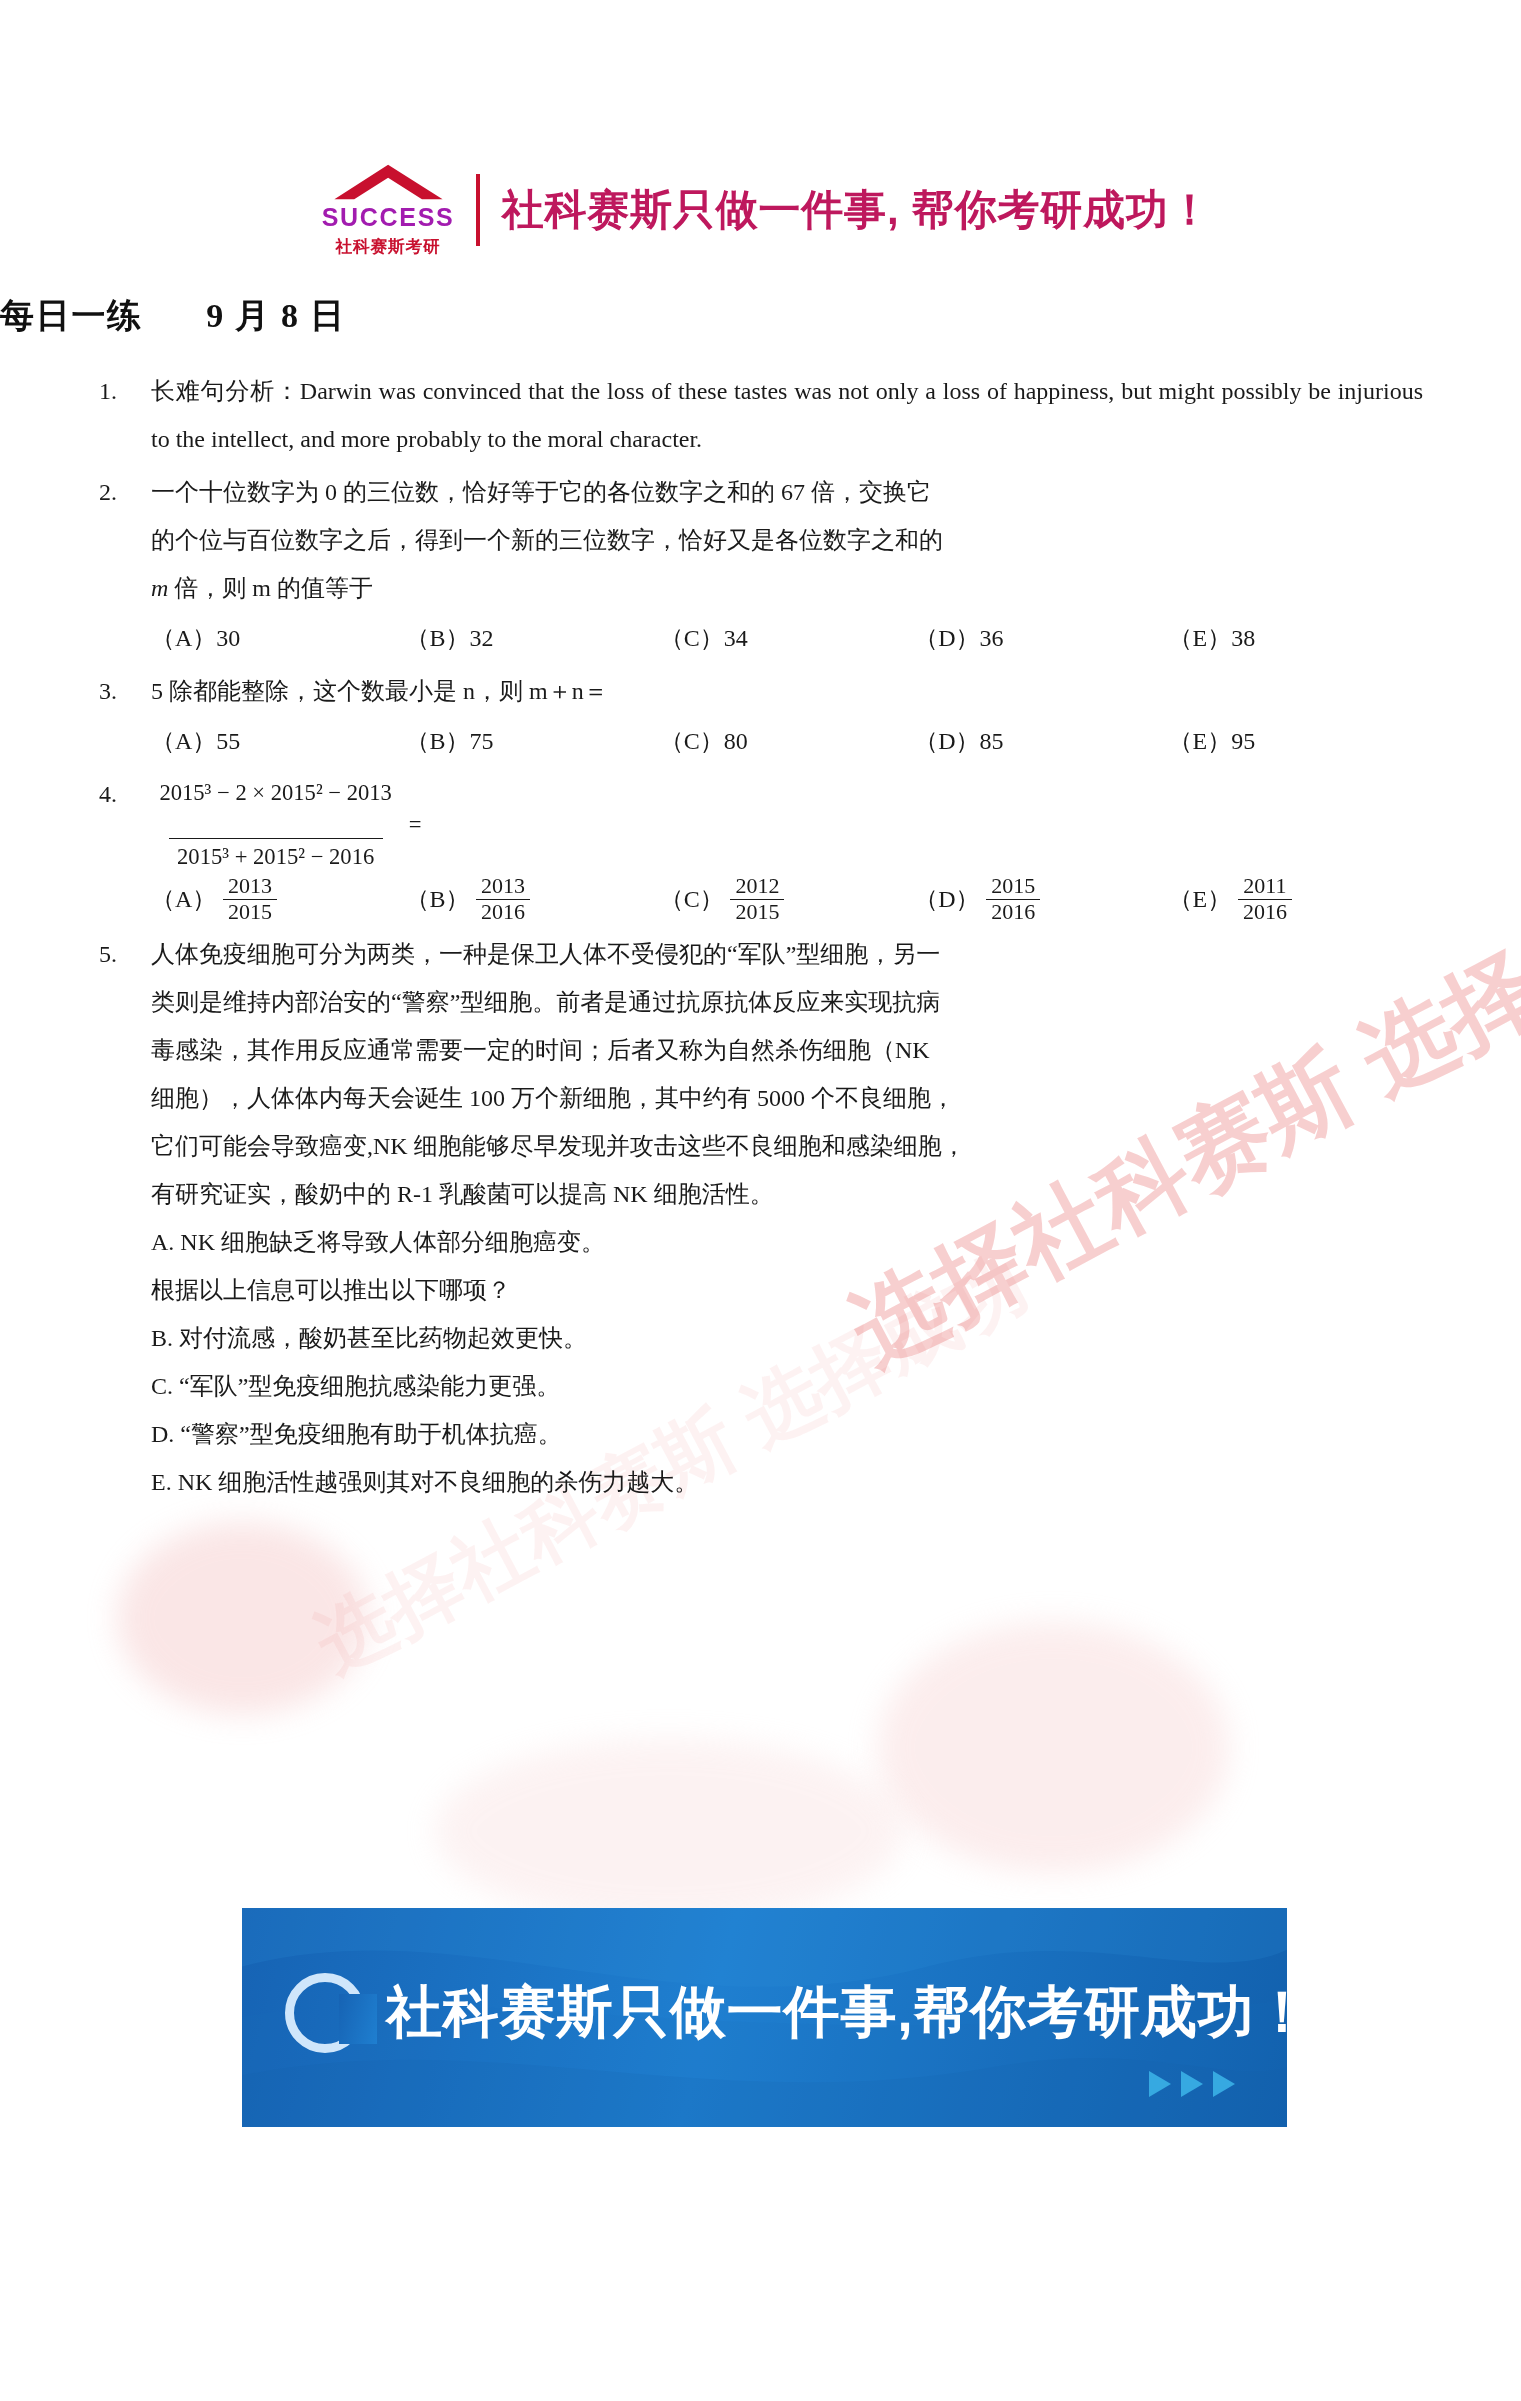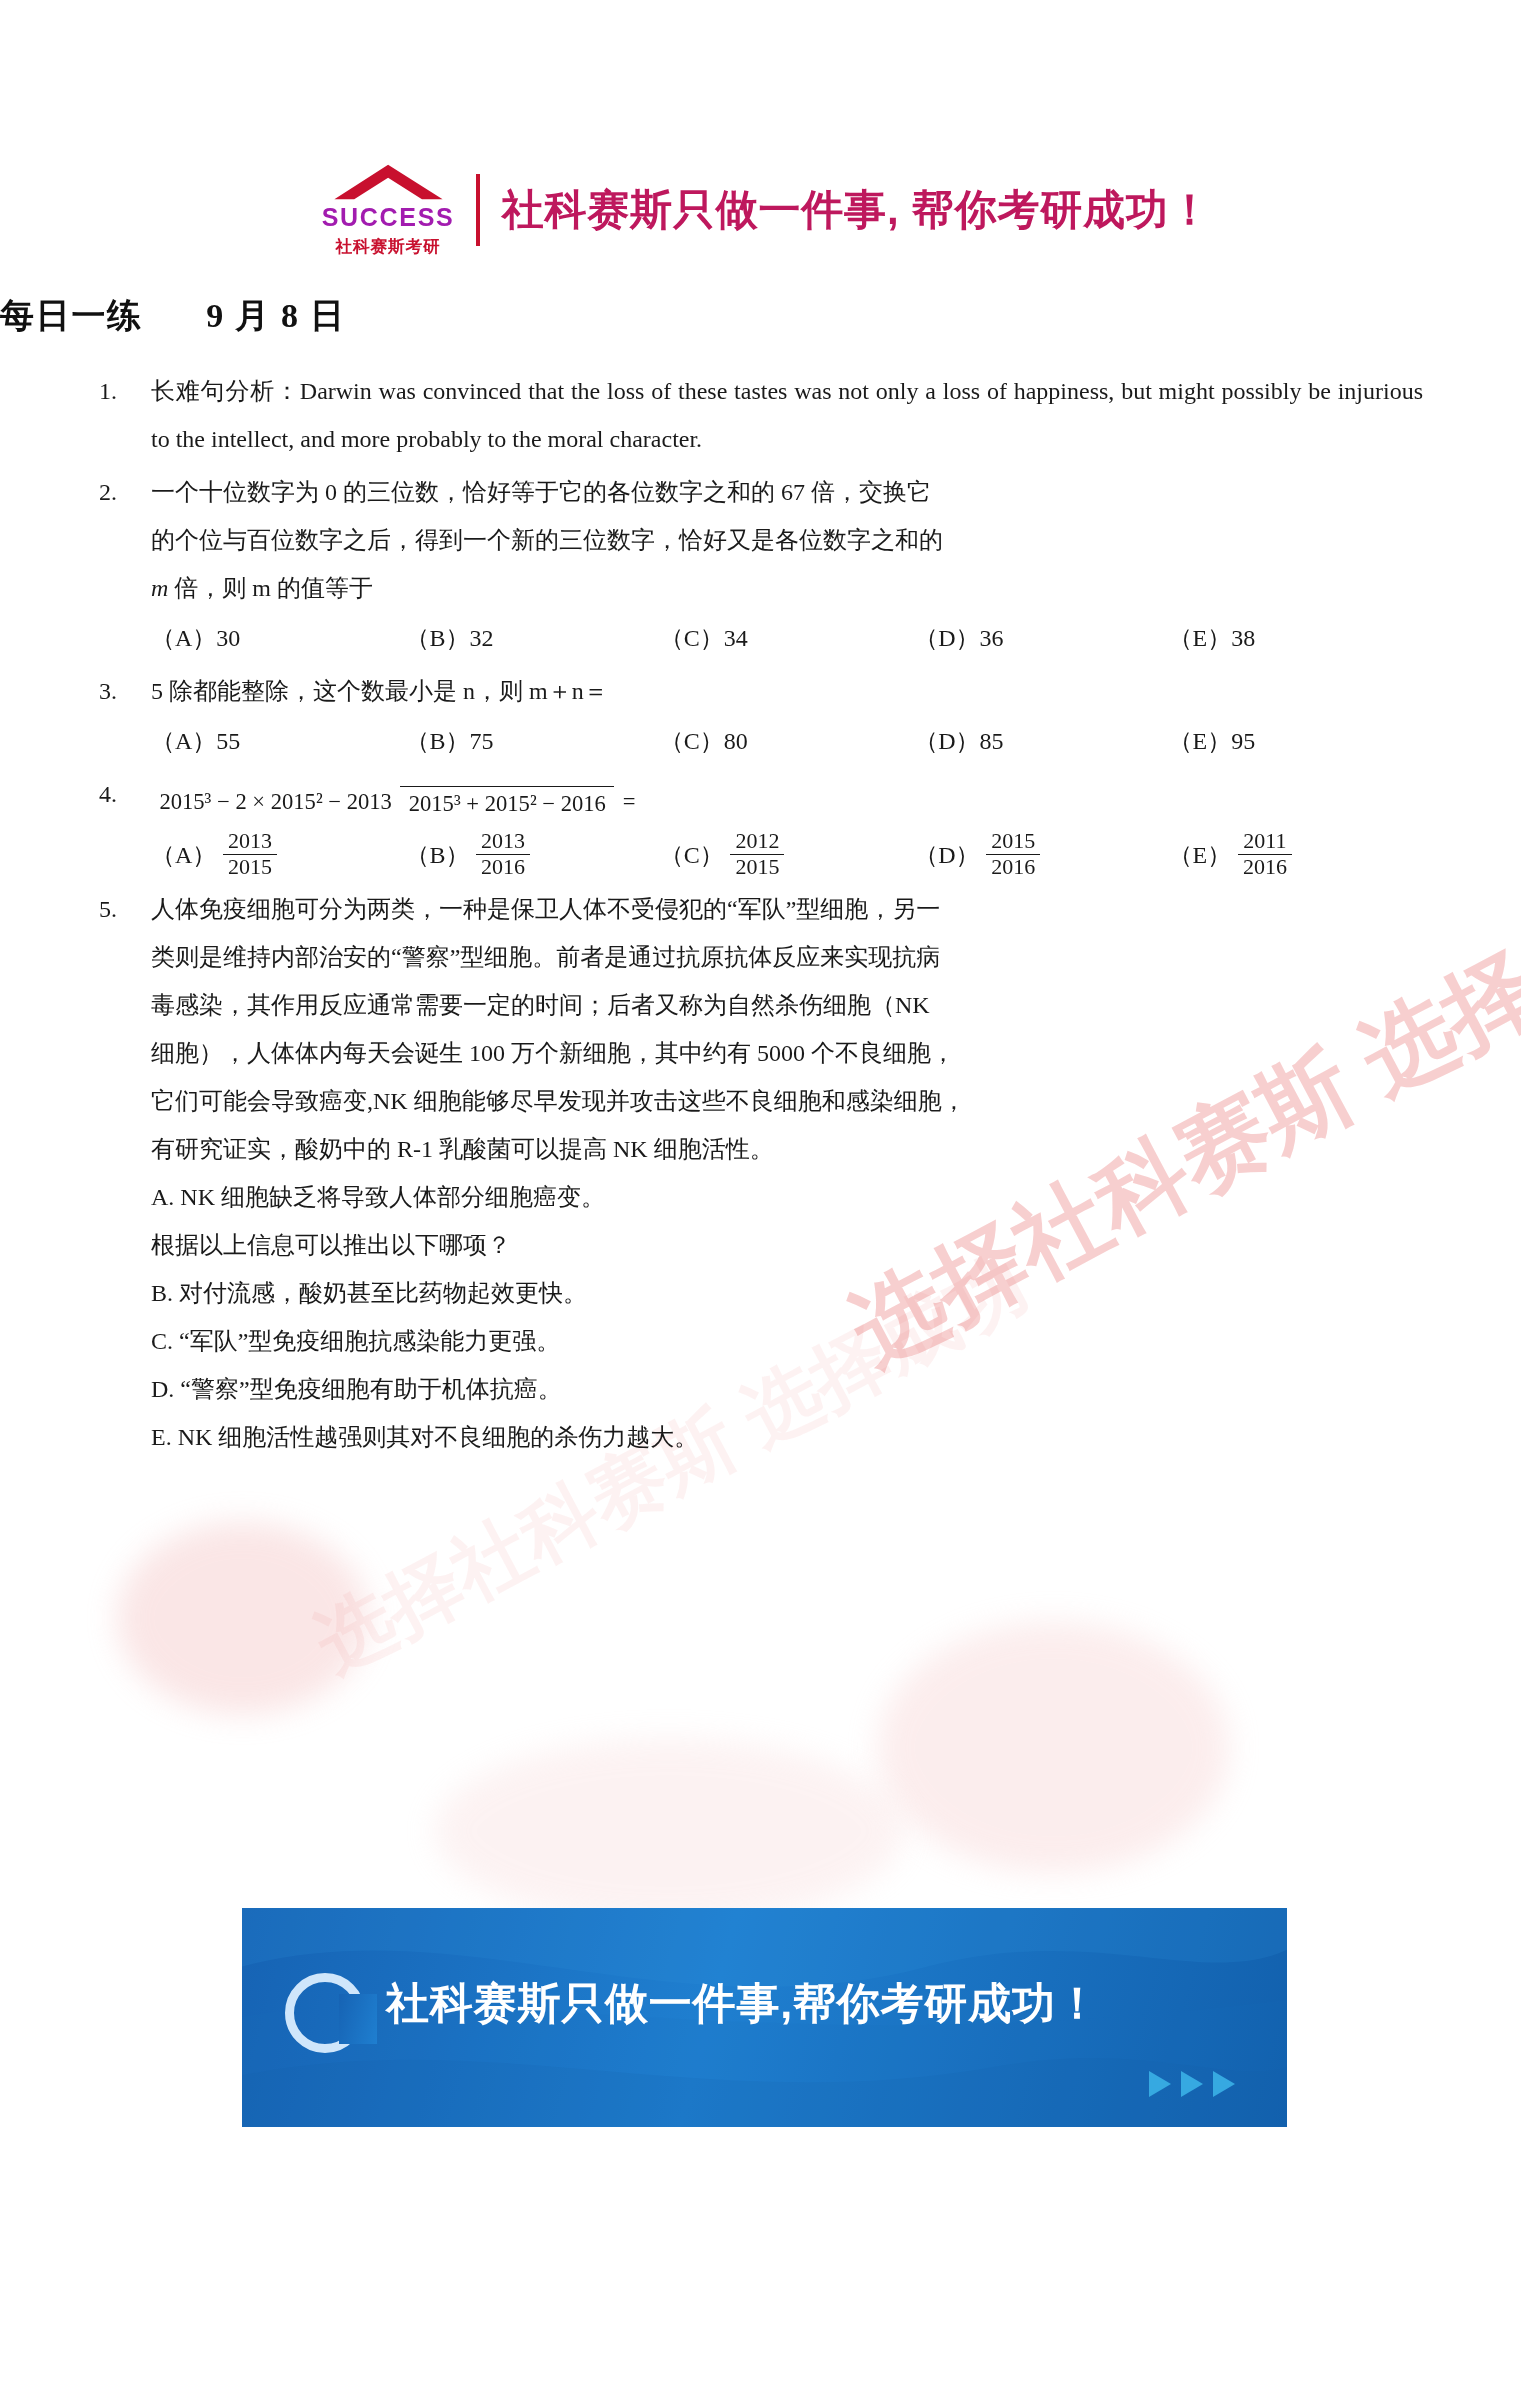--- a/index.html
+++ b/index.html
@@ -164,23 +164,24 @@
 
   .mathline {
     display: flex;
     align-items: center;
     gap: 8.4px;
     font-size: 22.6px;
     margin: 8.4px 0 3.3px 0;
   }
   .bigfrac {
     display: inline-flex;
-    flex-direction: row;
+    flex-direction: column;
     align-items: center;
     line-height: 1.3;
+    gap: 29px;
   }
   .bigfrac .num { padding: 0 8.4px 1.7px 8.4px; }
   .bigfrac .den { padding: 2.5px 8.4px 0 8.4px; border-top: 1.5px solid #1a1a1a; }
   .it { font-style: italic; }
 
   .sub-lines p {
     margin: 0;
     font-size: 24px;
     line-height: 48px;
   }
@@ -219,21 +220,21 @@
     width: 38px;
     height: 50px;
     background: linear-gradient(105deg, #1663b4, #1f7fd0);
   }
   .banner-text {
     position: absolute;
     left: 144px;
     top: 67px;
     font-family: "Liberation Sans", sans-serif;
     font-weight: bold;
-    font-size: 43px;
+    font-size: 56px;
     color: #ffffff;
     letter-spacing: 0.8px;
     white-space: nowrap;
   }
   .banner-arrows {
     position: absolute;
     right: 52px;
     bottom: 30px;
     display: flex;
     gap: 10px;

